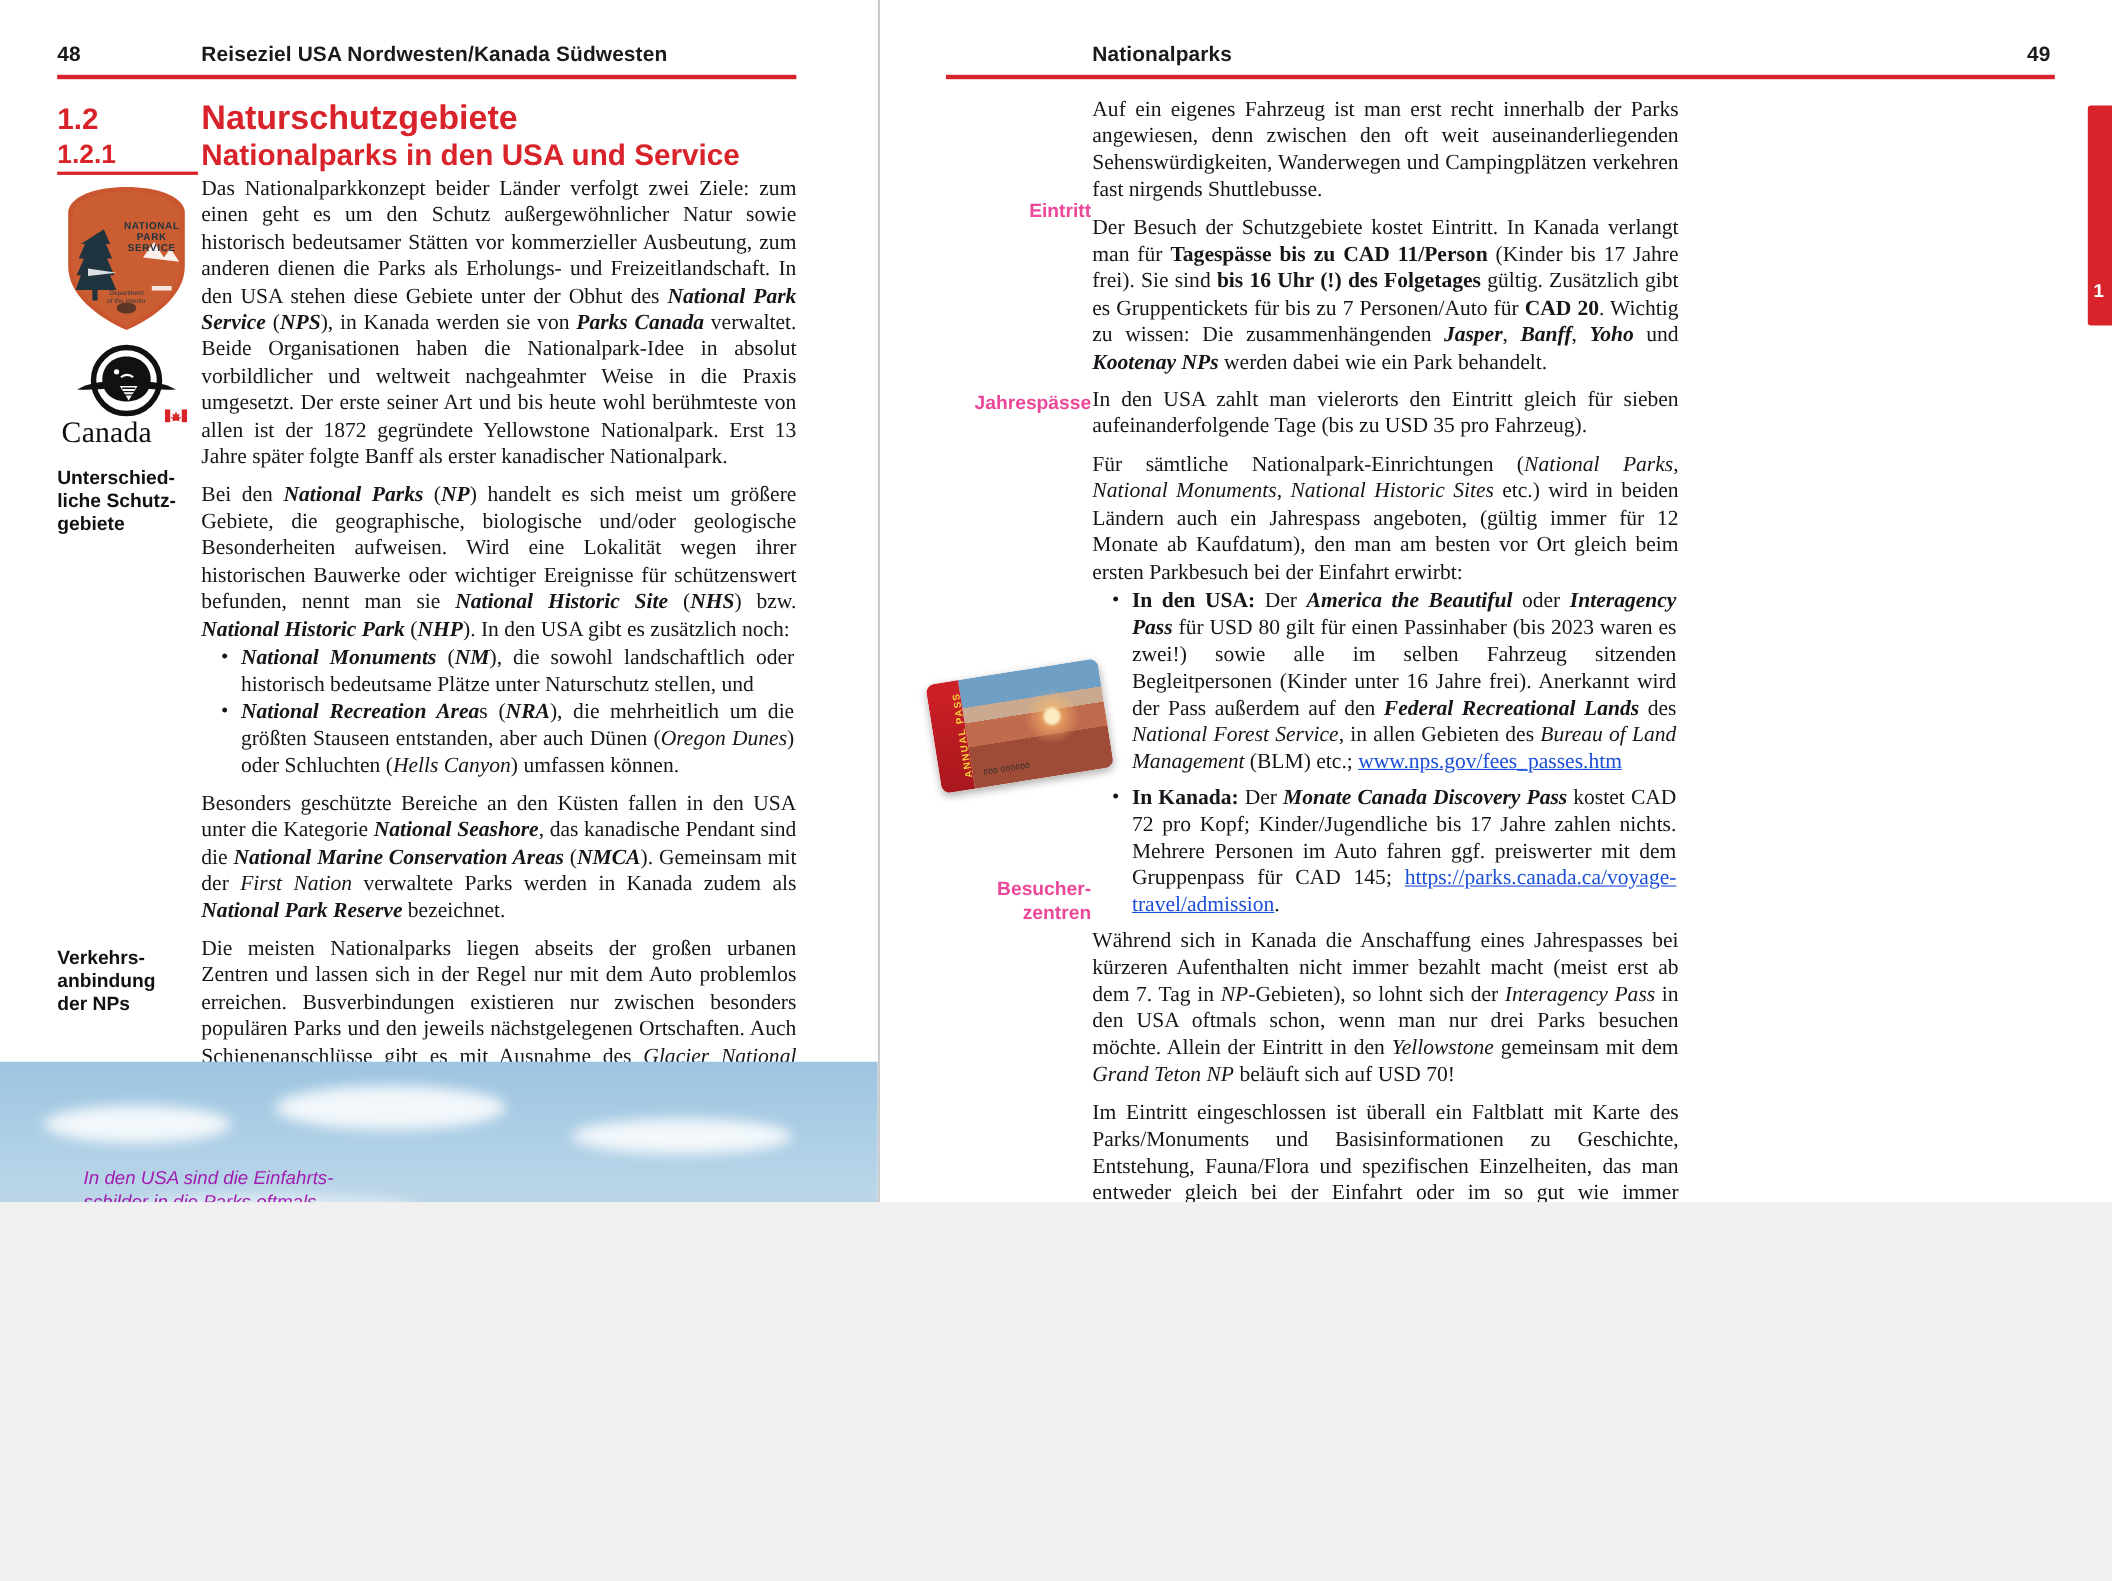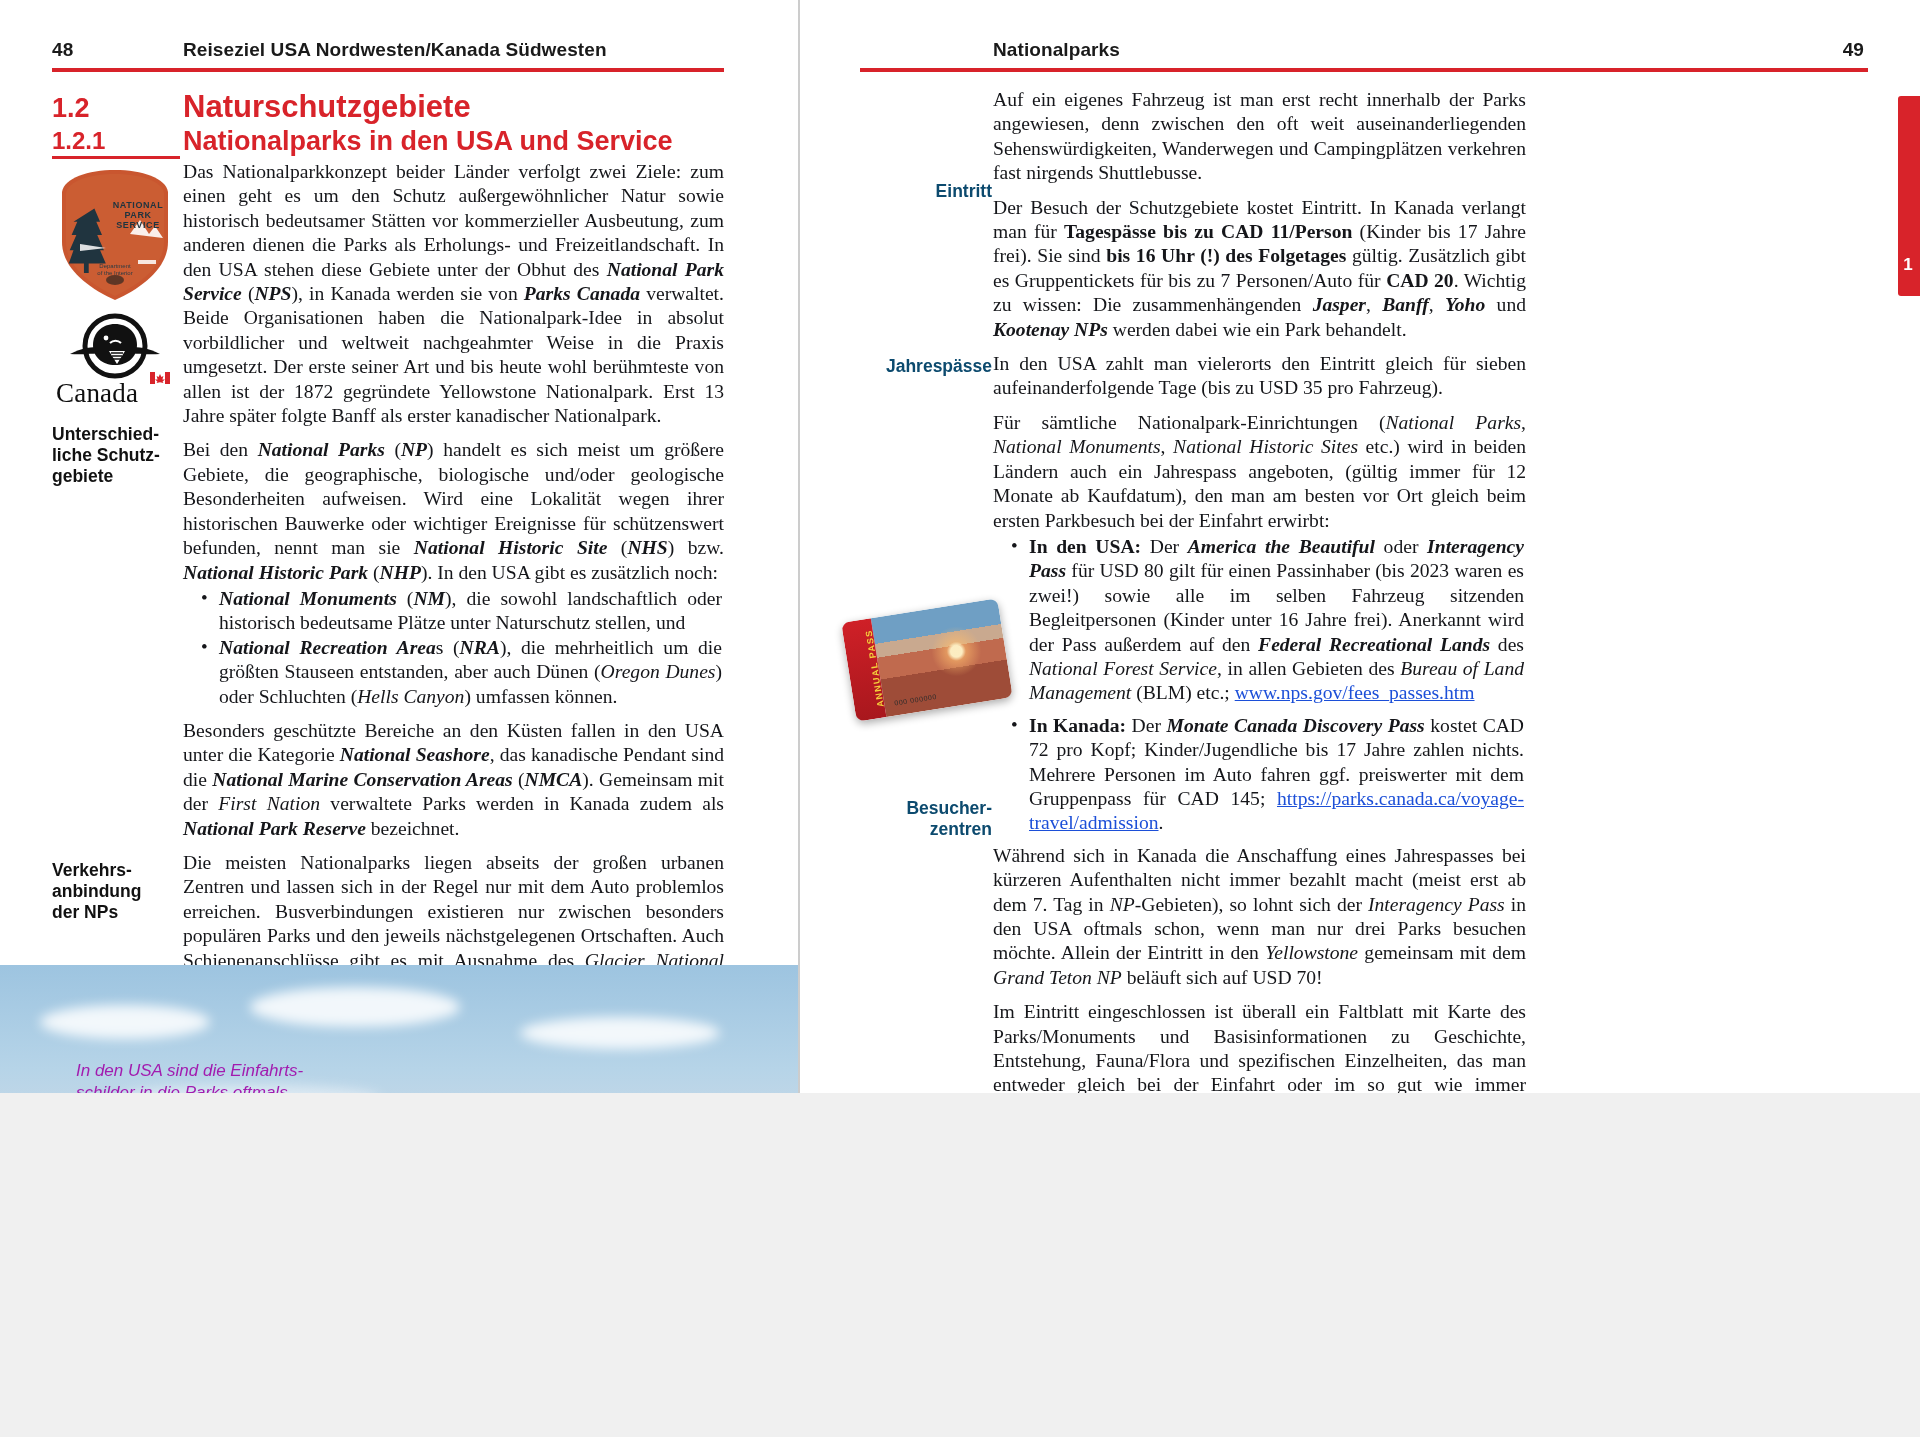--- a/index.html
+++ b/index.html
@@ -48,21 +48,21 @@
 
   
   .mnote{
     position:absolute;width:140px;left:52px;
     font-family:"Liberation Sans",sans-serif;font-weight:bold;
     font-size:17.5px;line-height:21px;color:#111;
   }
   .mnote-r{
     position:absolute;width:132px;left:860px;text-align:right;
     font-family:"Liberation Sans",sans-serif;font-weight:bold;
-    font-size:17.5px;line-height:21px;color:#0c4a6e;
+    font-size:17.5px;line-height:21px;color:#ec4899;
   }
 
   
   .col{
     position:absolute;font-family:"Liberation Serif",serif;
     font-size:19.6px;line-height:24.4px;color:#15161a;
     text-align:justify;text-justify:inter-word;hyphens:manual;
   }
   .col-left{left:183px;width:541px;}
   .col-right{left:993px;width:533px;}

